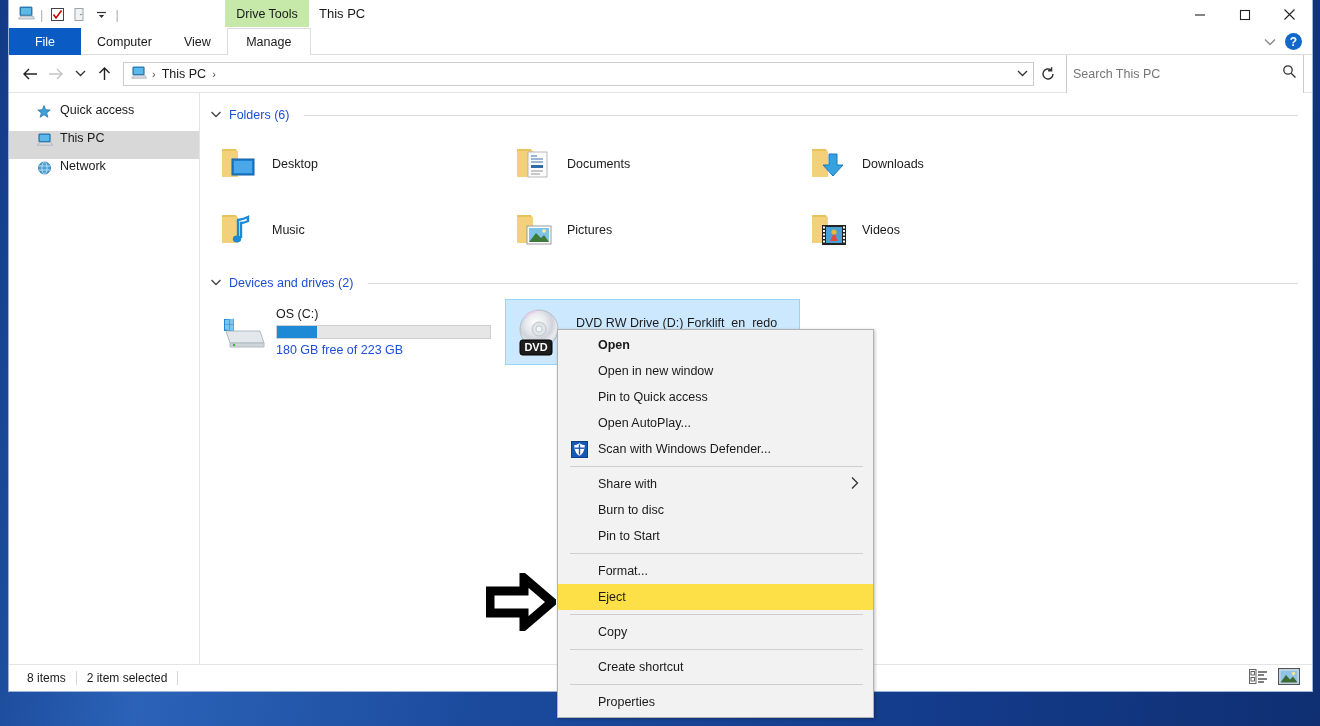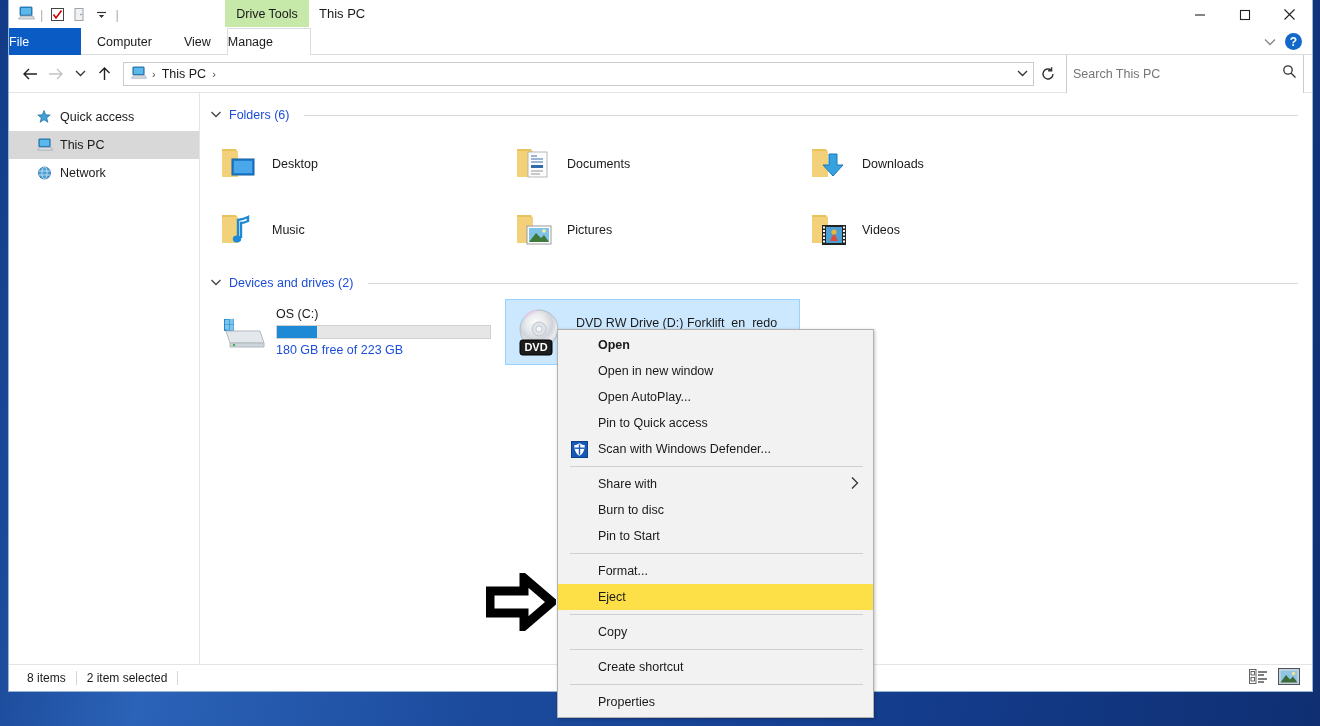--- a/index.html
+++ b/index.html
@@ -57,21 +57,21 @@
   .wbtn svg { display: block; }
 
   
   .ribbon {
     height: 27px; flex: 0 0 27px;
     background: #ffffff; display: flex; align-items: stretch;
     position: relative;
     border-bottom: 1px solid #dcdcdc;
   }
   .rtab {
-    display: flex; align-items: center; 
+    display: flex; align-items: center; justify-content: center;
     font-size: 12.5px; color: #1a1a1a; padding: 0 16px;
     height: 27px;
   }
   .rtab.file {
     background: #0a5bc4; color: #ffffff; width: 72px; padding: 0;
   }
   .rtab.manage {
     border-left: 1px solid #dcdcdc; border-right: 1px solid #dcdcdc;
     border-top: 1px solid #dcdcdc;
     width: 84px; padding: 0; background: #fff;
@@ -125,21 +125,21 @@
     color: #5a5a5a; font-family: "Liberation Sans", sans-serif; background: transparent;
   }
 
   
   .bodysplit { flex: 1; display: flex; min-height: 0; }
   .navpane {
     width: 191px; flex: 0 0 191px; background: #ffffff;
     border-right: 1px solid #e4e4e4; padding-top: 10px;
   }
   .navitem {
-    height: 28px; display: flex; align-items: center;
+    height: 28px; display: flex; 
     padding-left: 26px; gap: 7px; font-size: 12.5px; color: #1a1a1a;
   }
   .navitem.sel { background: #d8d8d8; }
   .navitem .ni-ico { width: 18px; height: 18px; display: flex; align-items: center; justify-content: center; }
 
   .content {
     flex: 1; background: #ffffff; position: relative;
     padding: 12px 0 0 10px; overflow: hidden;
   }
 
@@ -591,24 +591,24 @@
 </div>
 
 <div id="ctxmenu">
   <div class="mi bold">
     <span>Open</span>
   </div>
   <div class="mi">
     <span>Open in new window</span>
   </div>
   <div class="mi">
+    <span>Pin to Quick access</span>
+  </div>
+  <div class="mi">
     <span>Open AutoPlay...</span>
-  </div>
-  <div class="mi">
-    <span>Pin to Quick access</span>
   </div>
   <div class="mi">
     <span class="mi-ico">
       <svg width="17" height="17" viewBox="0 0 17 17">
         <rect x="0.5" y="0.5" width="16" height="16" fill="#1757b8" stroke="#0e3f8c" stroke-width="1"></rect>
         <path d="M8.5 2.2 C6.6 3.6 4.6 4 3.3 4 C3.3 9.5 5.2 13 8.5 14.8 C11.8 13 13.7 9.5 13.7 4 C12.4 4 10.4 3.6 8.5 2.2 Z" fill="#ffffff"></path>
         <path d="M8.5 3.4 V13.6" stroke="#1757b8" stroke-width="1.4"></path>
         <path d="M3.6 7.2 H13.4" stroke="#1757b8" stroke-width="1.4"></path>
       </svg>
     </span>

